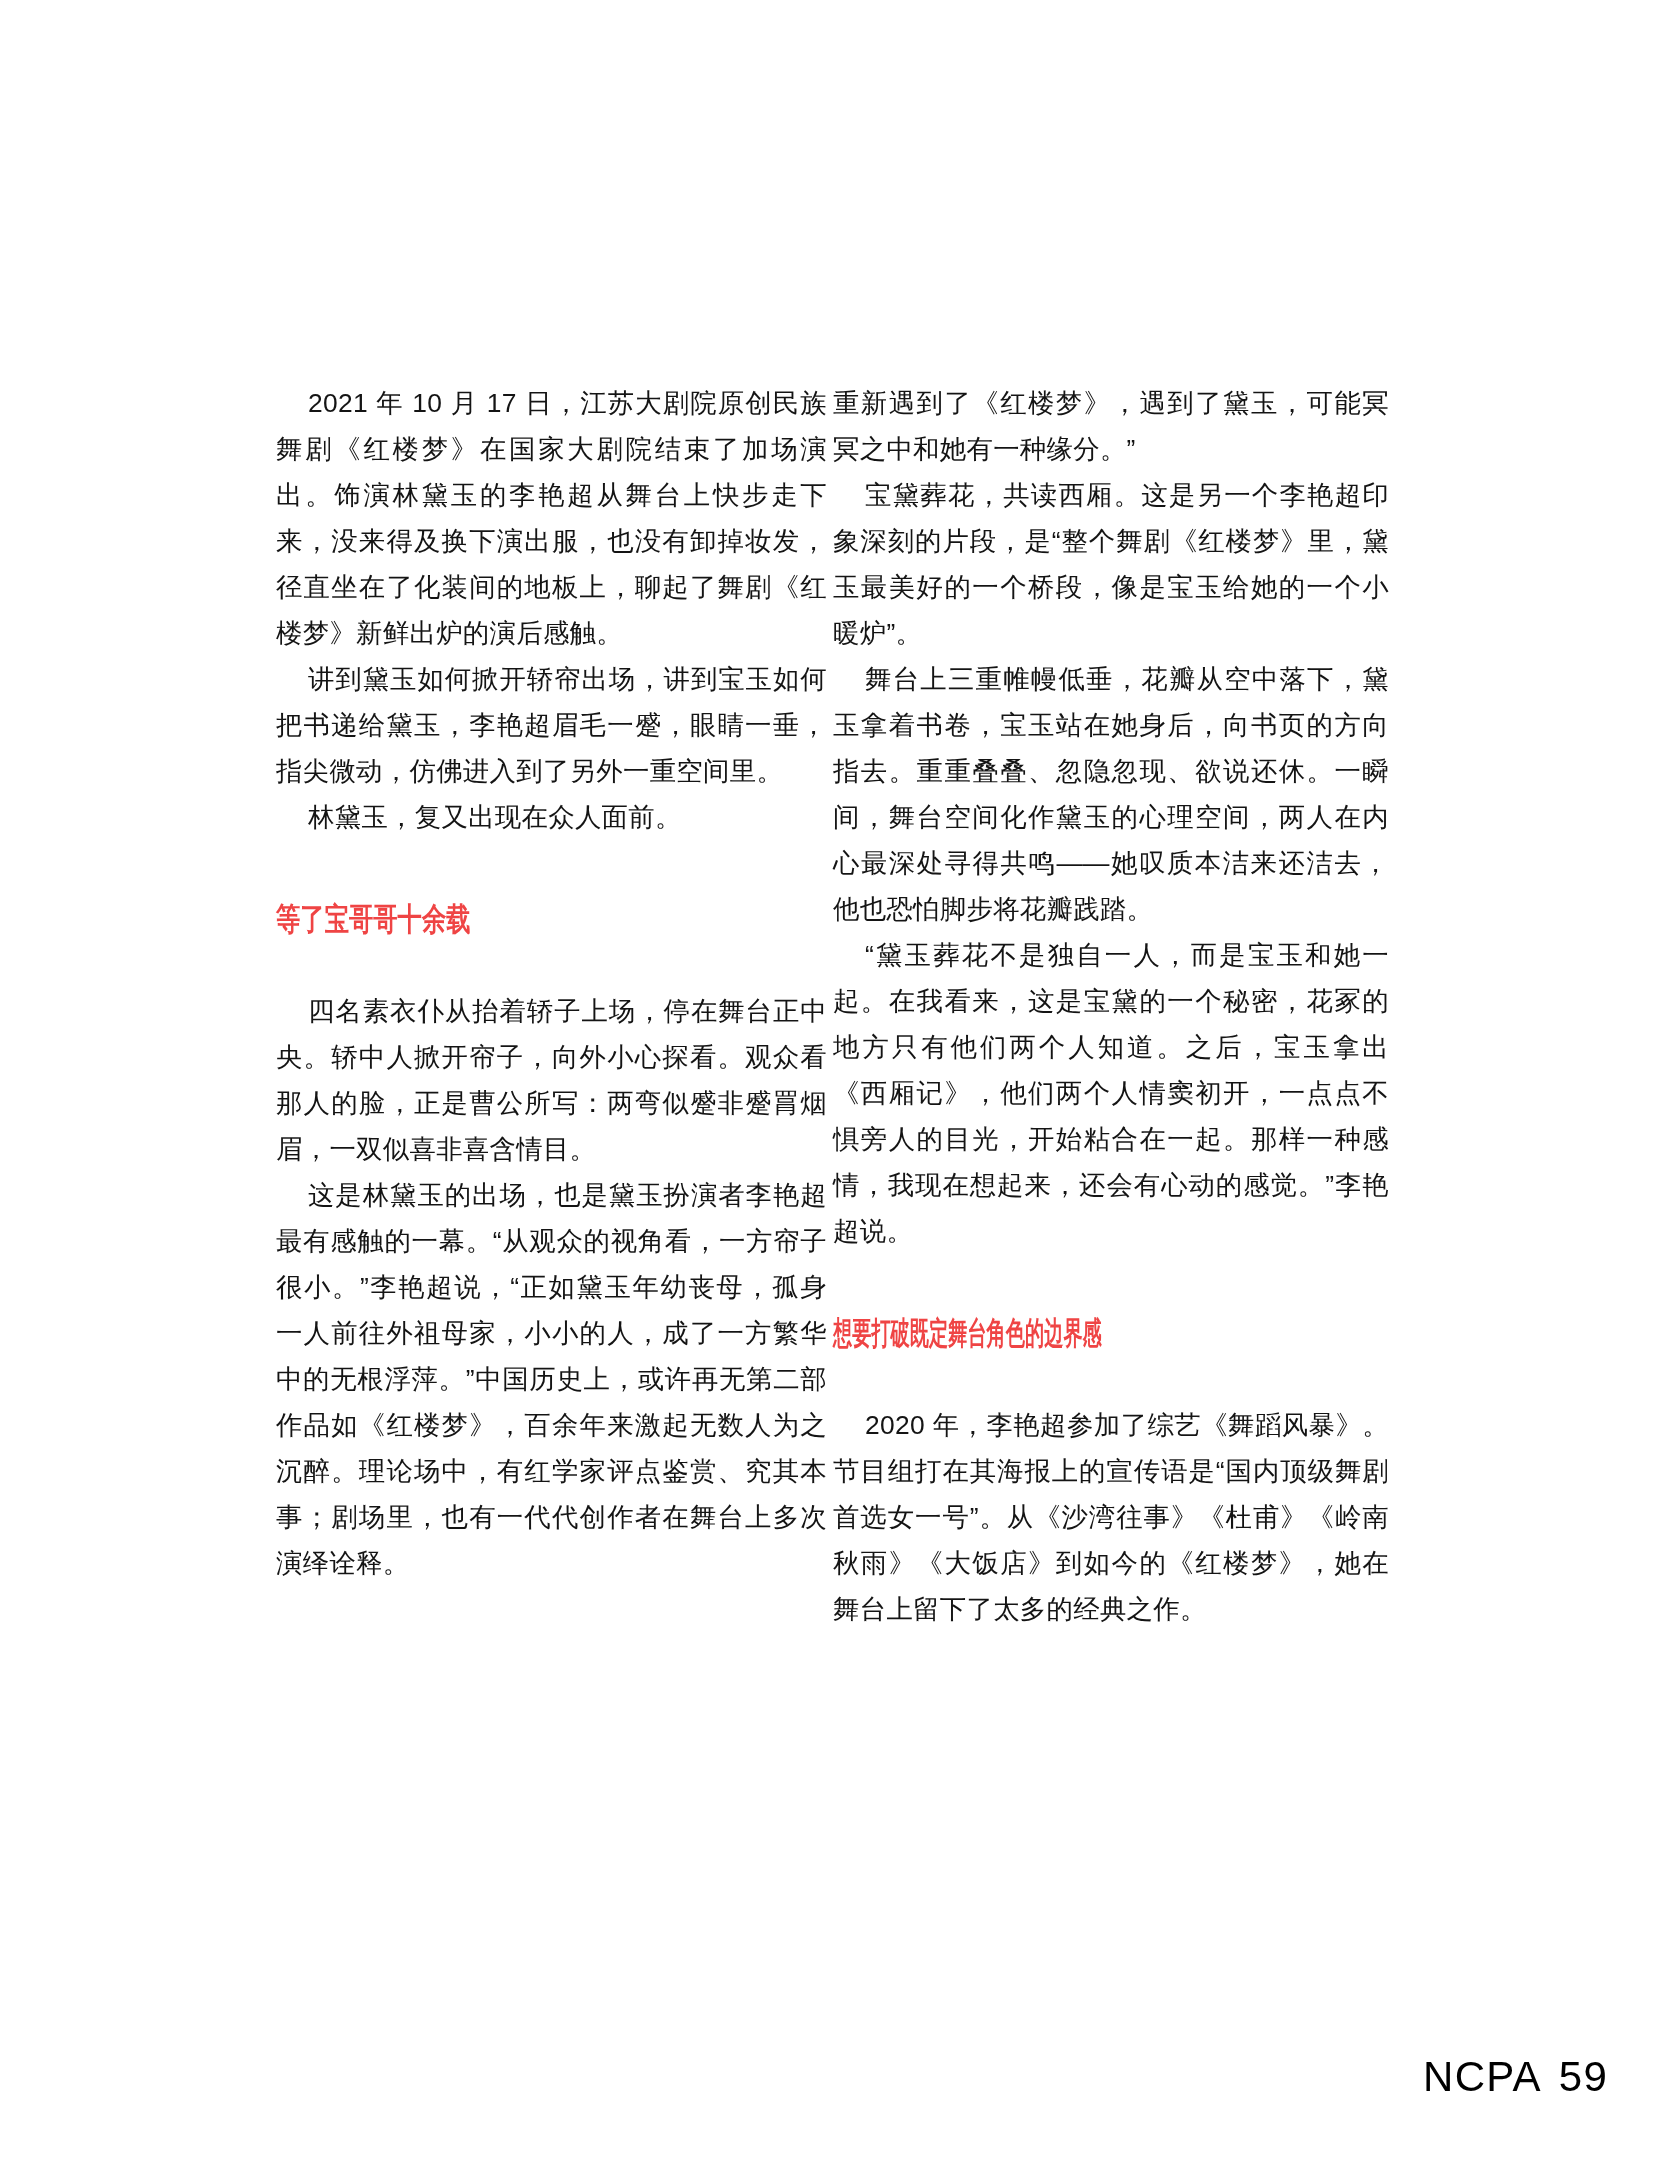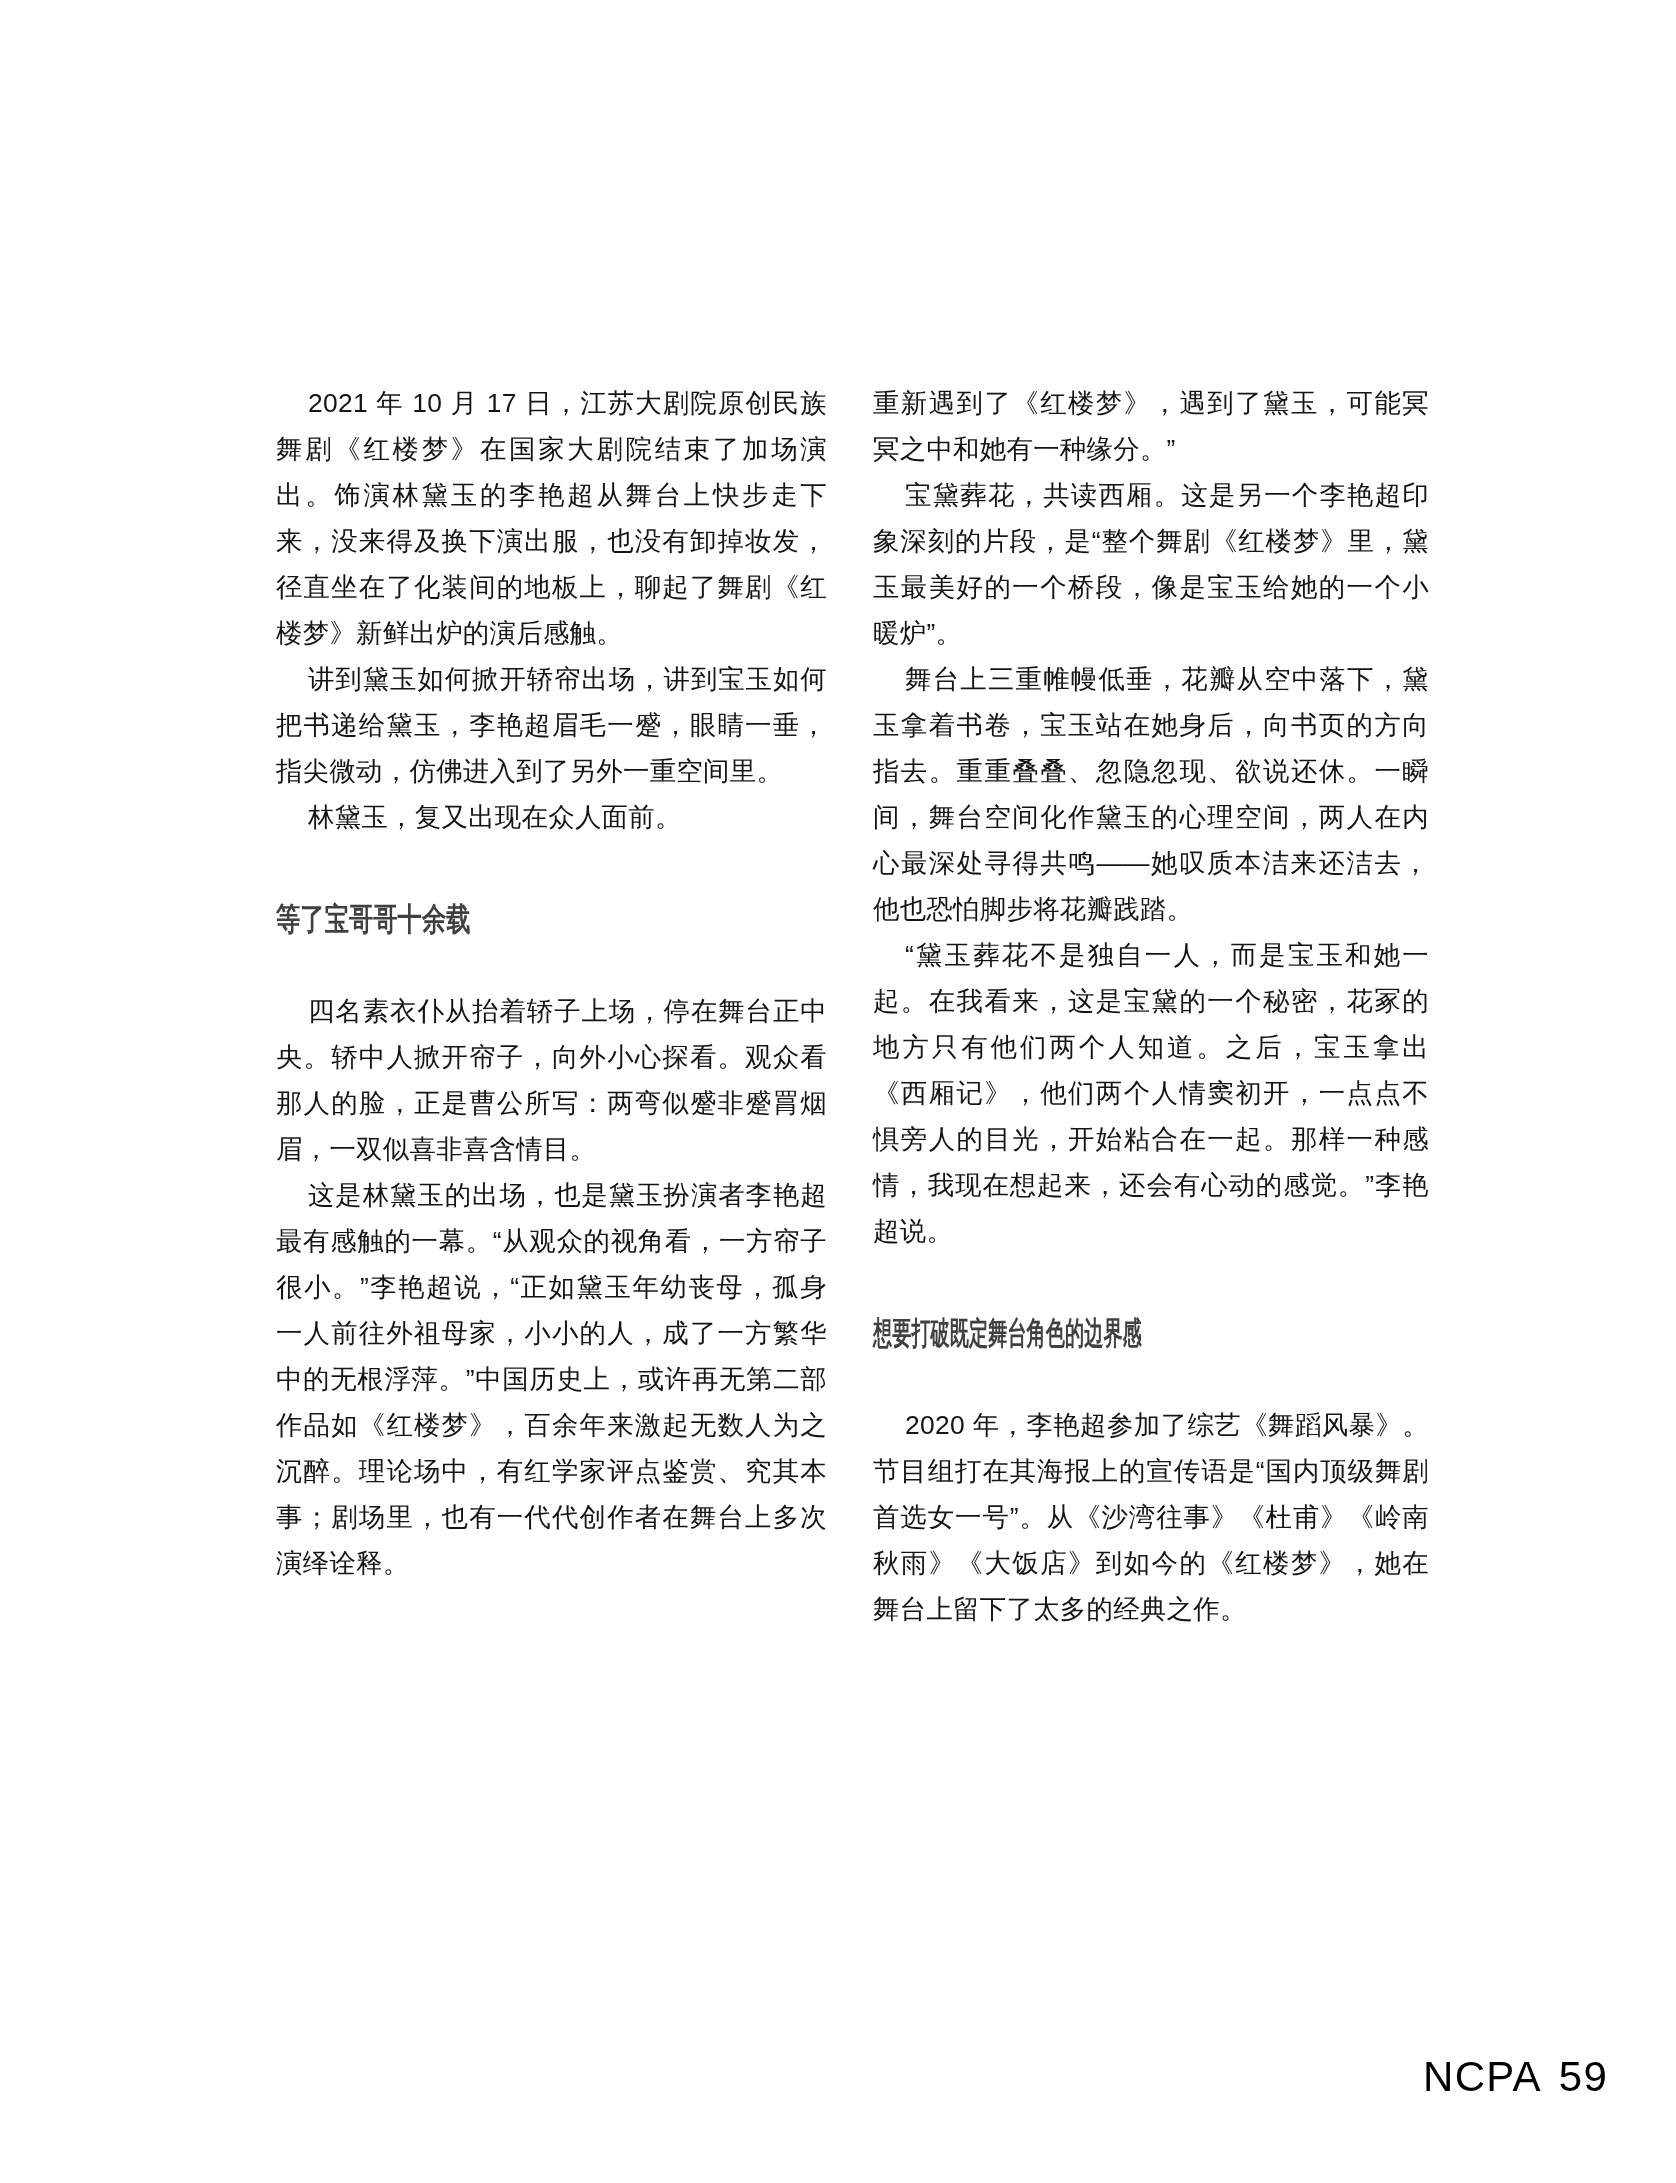--- a/index.html
+++ b/index.html
@@ -19,32 +19,32 @@
     position: absolute;
     top: 380px;
     font-size: 26.4px;
     line-height: 46px;
     color: #141414;
     text-align: justify;
     text-justify: inter-ideograph;
     letter-spacing: 0.3px;
   }
   .col-left  { left: 276px;  width: 551px; }
-  .col-right { left: 873px; width: 556px; }
+  .col-right { left: 833px; width: 556px; }
   .body-para {
     margin: 0;
     text-indent: 32px;
   }
   .body-para.no-indent { text-indent: 0; }
   .section-heading {
     margin: 56px 0 46px 0;
     font-size: 32px;
     line-height: 46px;
     font-weight: 700;
-    color: #404040;
+    color: #ef4444;
     text-align: left;
     letter-spacing: 0;
   }
   .cond {
     display: inline-block;
     transform-origin: 0 50%;
     white-space: nowrap;
   }
   .cond-1 { transform: scaleX(0.76); }
   .cond-2 { transform: scaleX(0.60); }

